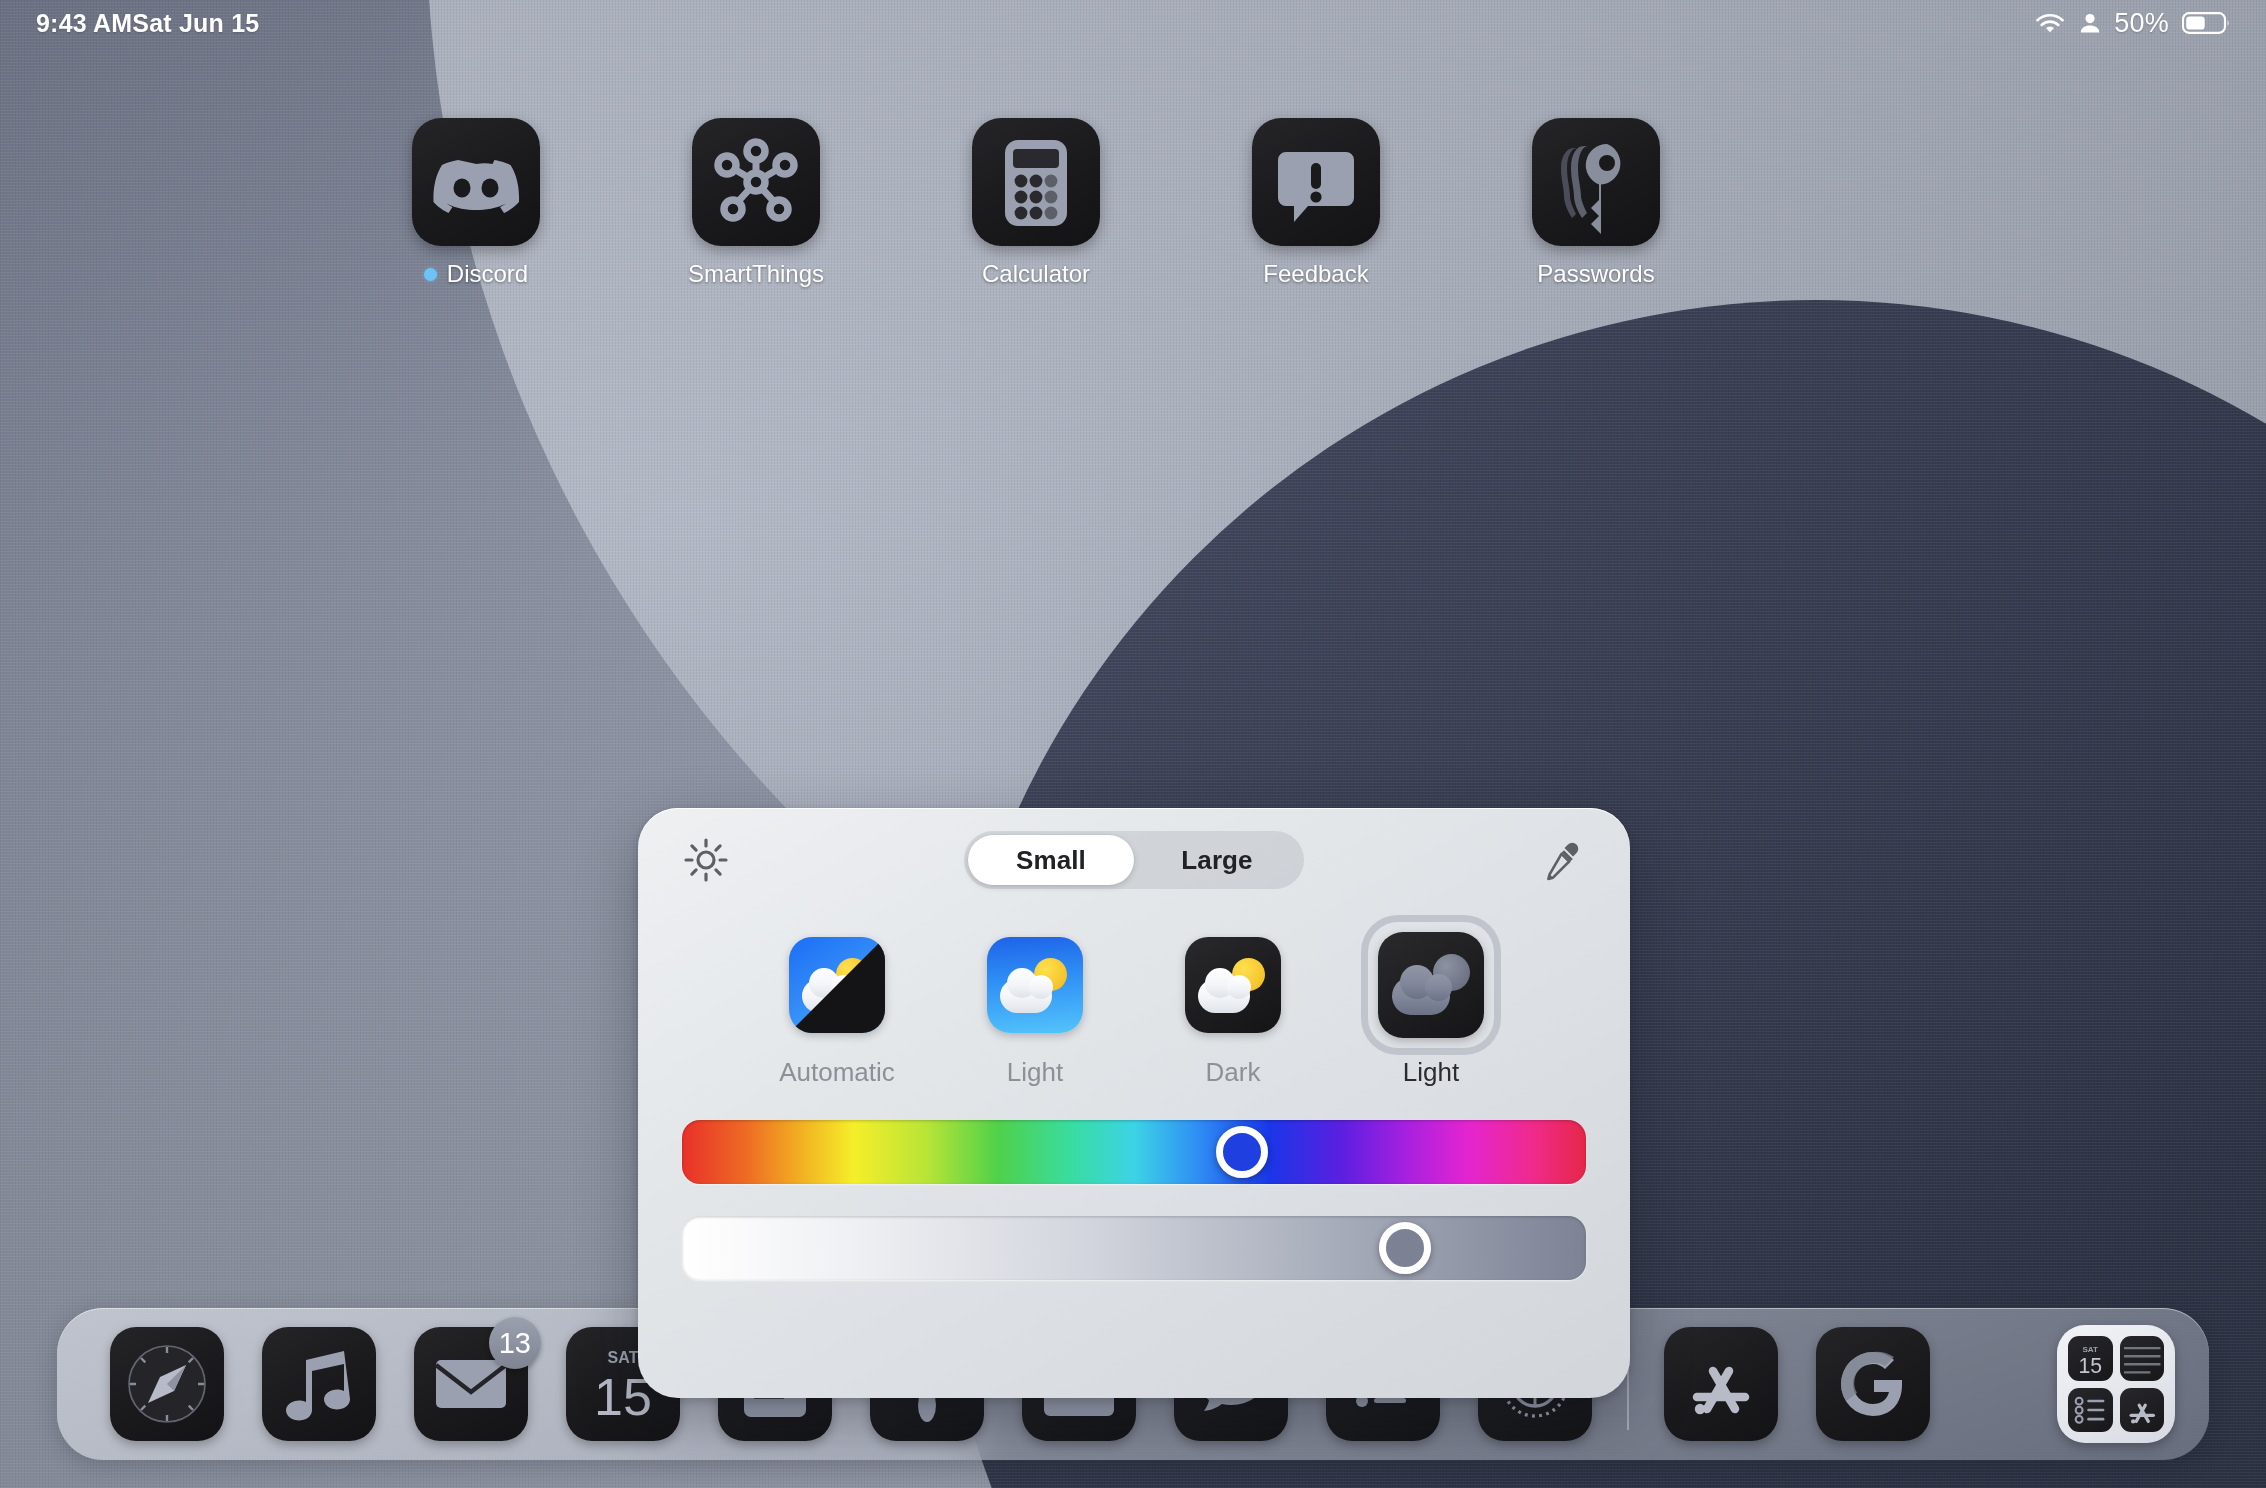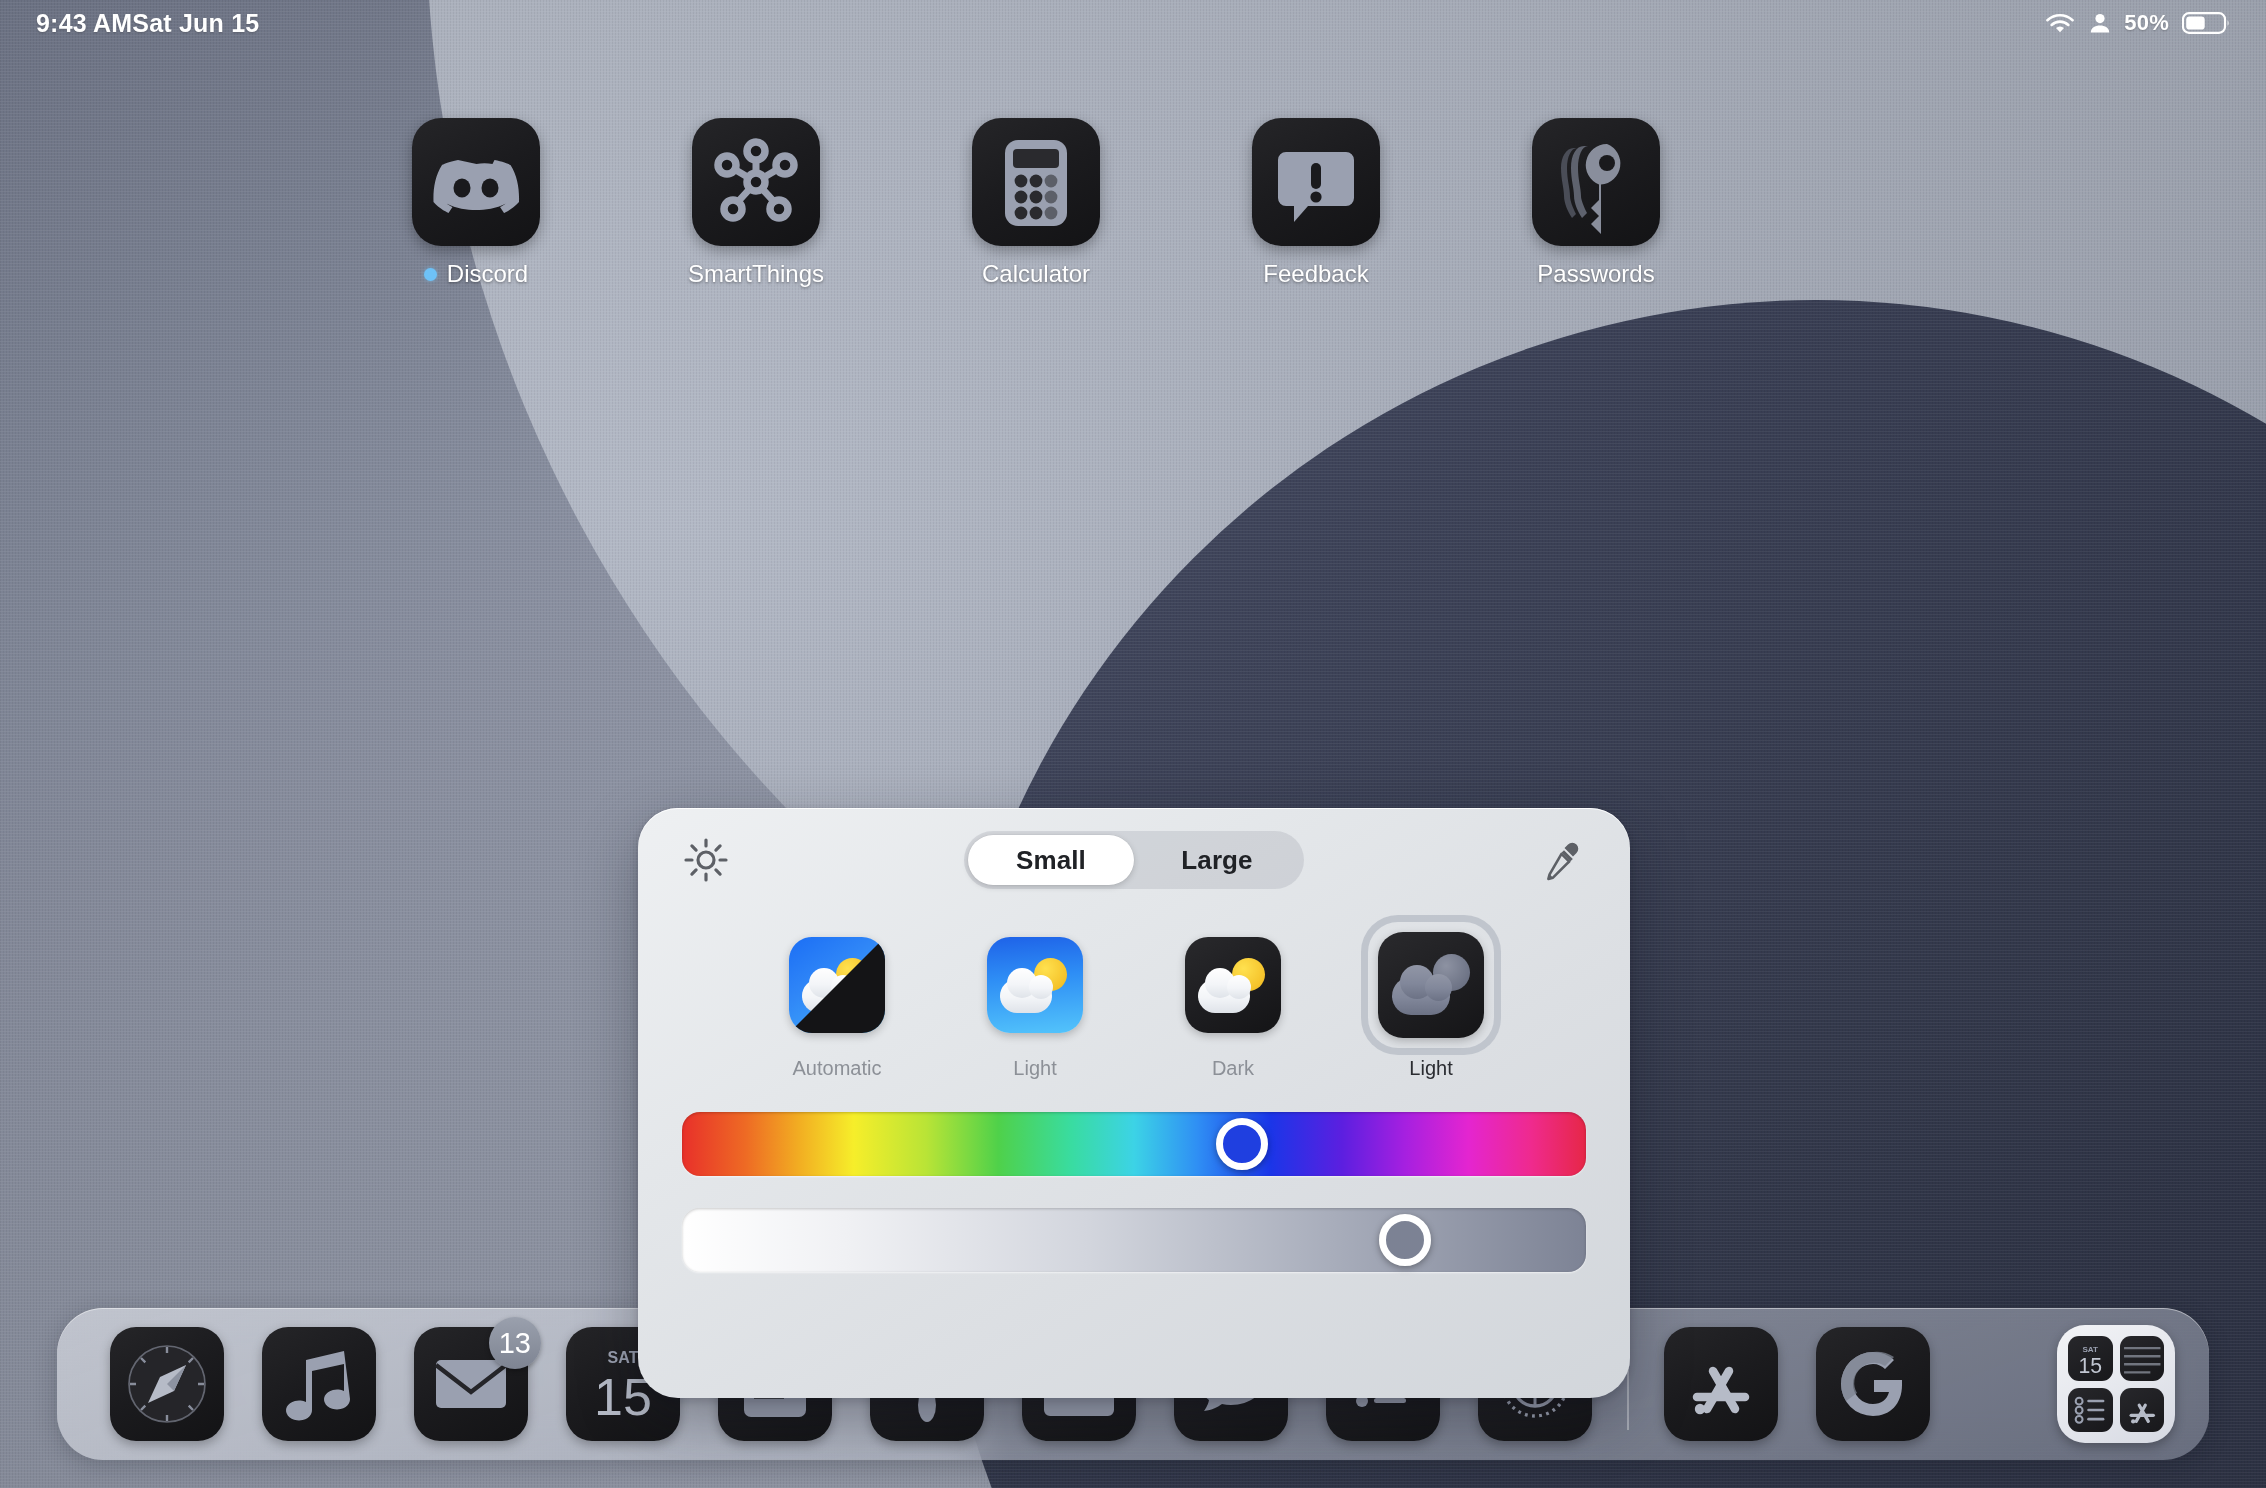--- a/index.html
+++ b/index.html
@@ -49,21 +49,21 @@
     padding:0 36px;
     color:#fff;
     font-size:25px; letter-spacing:.2px;
     z-index:40;
     text-shadow:0 1px 2px rgba(0,0,0,.22);
   }
   .sb-left { display:flex; align-items:center; }
   .sb-right { margin-left:auto; display:flex; align-items:center; gap:13px; }
   .sb-time { font-weight:600; }
   .sb-date { font-weight:600; }
-  .sb-pct { font-weight:700; font-size:22px; }
+  .sb-pct { font-weight:400; font-size:27px; }
 
   .ico-wifi { width:32px; height:24px; position:relative; display:block; }
   .ico-person { width:22px; height:24px; position:relative; display:block; }
   .ico-battery { width:48px; height:24px; position:relative; display:block; }
 
   
   #appgrid {
     position:absolute; top:118px; left:0; width:100%;
     z-index:20;
     display:flex;
@@ -161,21 +161,21 @@
   }
   .appear-tile {
     width:96px; height:96px;
     border-radius:23px;
     position:relative; overflow:hidden;
     box-shadow:0 3px 8px rgba(0,0,0,.22);
   }
   .appear-box.sel .appear-tile { width:106px; height:106px; border-radius:25px; }
   .appear-label {
     margin-top:9px;
-    font-size:20px;
+    font-size:26px;
     color:#8c9097;
     white-space:nowrap;
   }
   .appear-label.sel { color:#2a2c31; }
 
   
   .tile-auto { background:linear-gradient(145deg,#1b6ef5 0%,#2f86f7 38%,#47b6fb 100%); }
   .tile-auto::after {
     content:""; position:absolute; inset:0;
     background:#141416;

